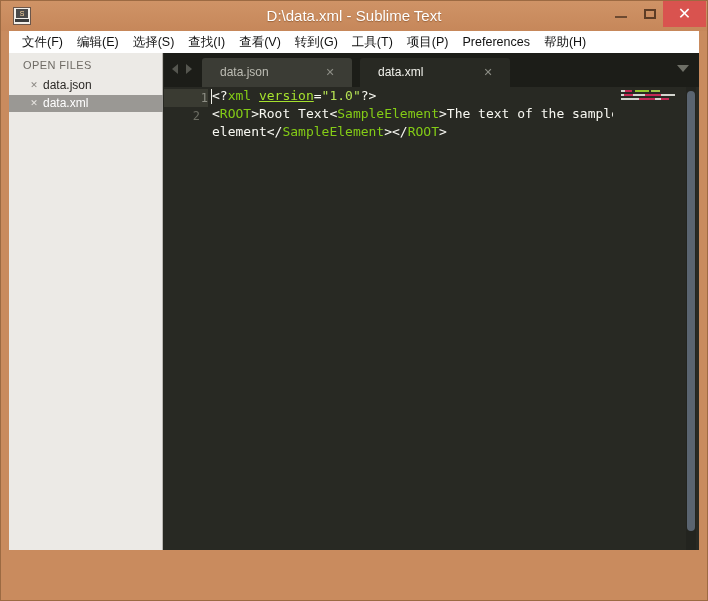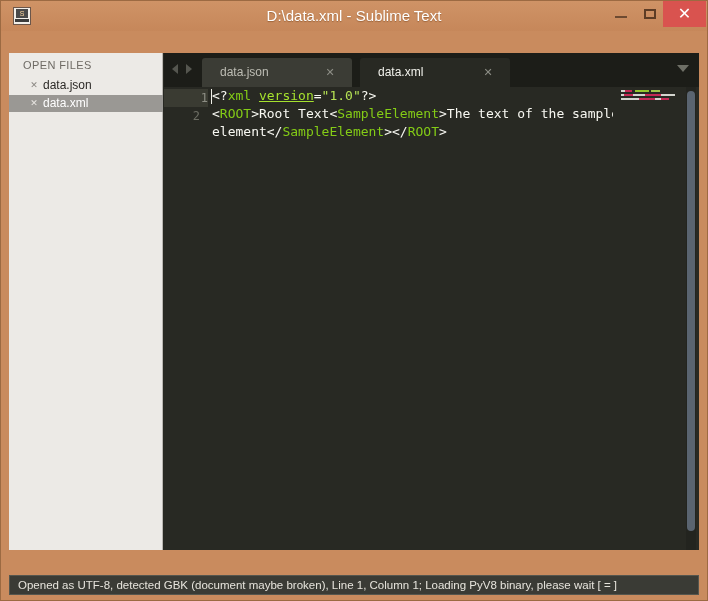--- a/index.html
+++ b/index.html
@@ -382,20 +382,32 @@
       <div class="bar"></div>
     </div>
     <div class="winbtn" id="btn-max">
       <div class="box"></div>
     </div>
     <div class="winbtn" id="btn-close">
       <div class="x">✕</div>
     </div>
   </div>
 
+  <div id="menubar">
+      <div class="menu-item">文件(F)</div>
+      <div class="menu-item">编辑(E)</div>
+      <div class="menu-item">选择(S)</div>
+      <div class="menu-item">查找(I)</div>
+      <div class="menu-item">查看(V)</div>
+      <div class="menu-item">转到(G)</div>
+      <div class="menu-item">工具(T)</div>
+      <div class="menu-item">项目(P)</div>
+      <div class="menu-item">Preferences</div>
+      <div class="menu-item">帮助(H)</div>
+    </div>
 
   <div id="main">
 
     <div id="sidebar">
       <div id="sidebar-header">OPEN FILES</div>
     <div class="file-row" style="top: 24px;">
           <span class="closeicon">✕</span>
           <span class="fname">data.json</span>
         </div>
         <div class="file-row selected" style="top: 42px;">
@@ -448,17 +460,14 @@
           <div class="mini-line" style="left: 26px; top: 11px; width: 16px; background: rgb(224, 42, 95); opacity: 0.85;"></div>
           <div class="mini-line" style="left: 42px; top: 11px; width: 6px; background: rgb(242, 242, 236); opacity: 0.85;"></div>
           <div class="mini-line" style="left: 48px; top: 11px; width: 8px; background: rgb(224, 42, 95); opacity: 0.85;"></div>
         </div>
       <div id="scrollbar-track"></div>
       <div id="scrollbar-thumb"></div>
 
     </div>
   </div>
 
-  <div id="statusbar">
-    <div id="status-text">Opened as UTF-8, detected GBK (document maybe broken), Line 1, Column 1; Loading PyV8 binary, please wait [  =  ]</div>
-  </div>
 
 </div>
 
 </body></html>

